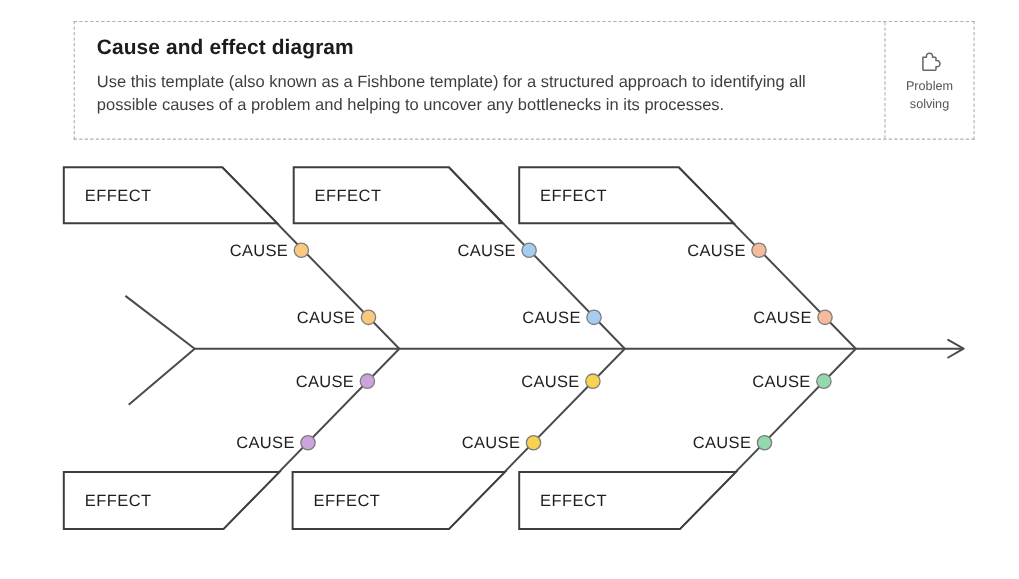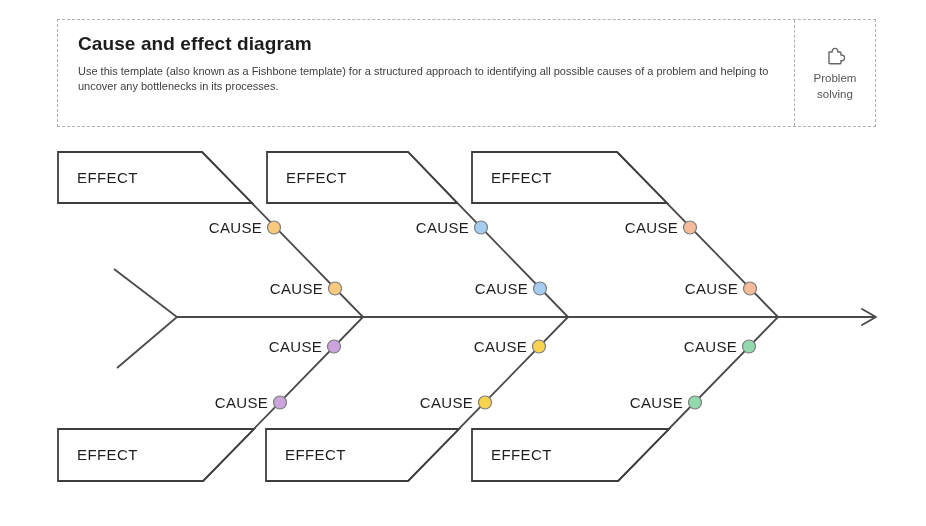--- a/index.html
+++ b/index.html
@@ -2,29 +2,29 @@
 <html><head>
 <meta charset="utf-8">
 <style>
   html,body{margin:0;padding:0;}
   body{
     width:926px;height:526px;position:relative;background:#ffffff;
     font-family:"Liberation Sans",sans-serif;overflow:hidden;
   }
   
   .header-card{
-    position:absolute;left:57px;top:19px;width:819px;height:108px;
+    position:absolute;left:67px;top:19px;width:819px;height:108px;
     border:1px dashed #b0b0b0;display:flex;box-sizing:border-box;background:#fff;
   }
   .header-main{flex:1;padding:13px 20px 10px 20px;box-sizing:border-box;}
   .header-title{
     margin:0 0 9px 0;font-size:19px;font-weight:600;color:#1c1c1c;letter-spacing:.1px;
   }
   .header-desc{
-    margin:0;font-size:11px;line-height:1.4;color:#3e3e3e;max-width:712px;
+    margin:0;font-size:15px;line-height:1.4;color:#3e3e3e;max-width:712px;
   }
   .category-cell{
     width:80px;border-left:1px dashed #b0b0b0;display:flex;flex-direction:column;
     align-items:center;justify-content:center;text-align:center;cursor:pointer;
   }
   .category-label{font-size:11.5px;line-height:1.35;color:#555;width:60px;}
   
   .diagram-svg{position:absolute;left:0;top:0;}
   .diagram-svg text{font-family:"Liberation Sans",sans-serif;}
   .effect-text{font-size:15px;fill:#1e1e1e;letter-spacing:.4px;}

